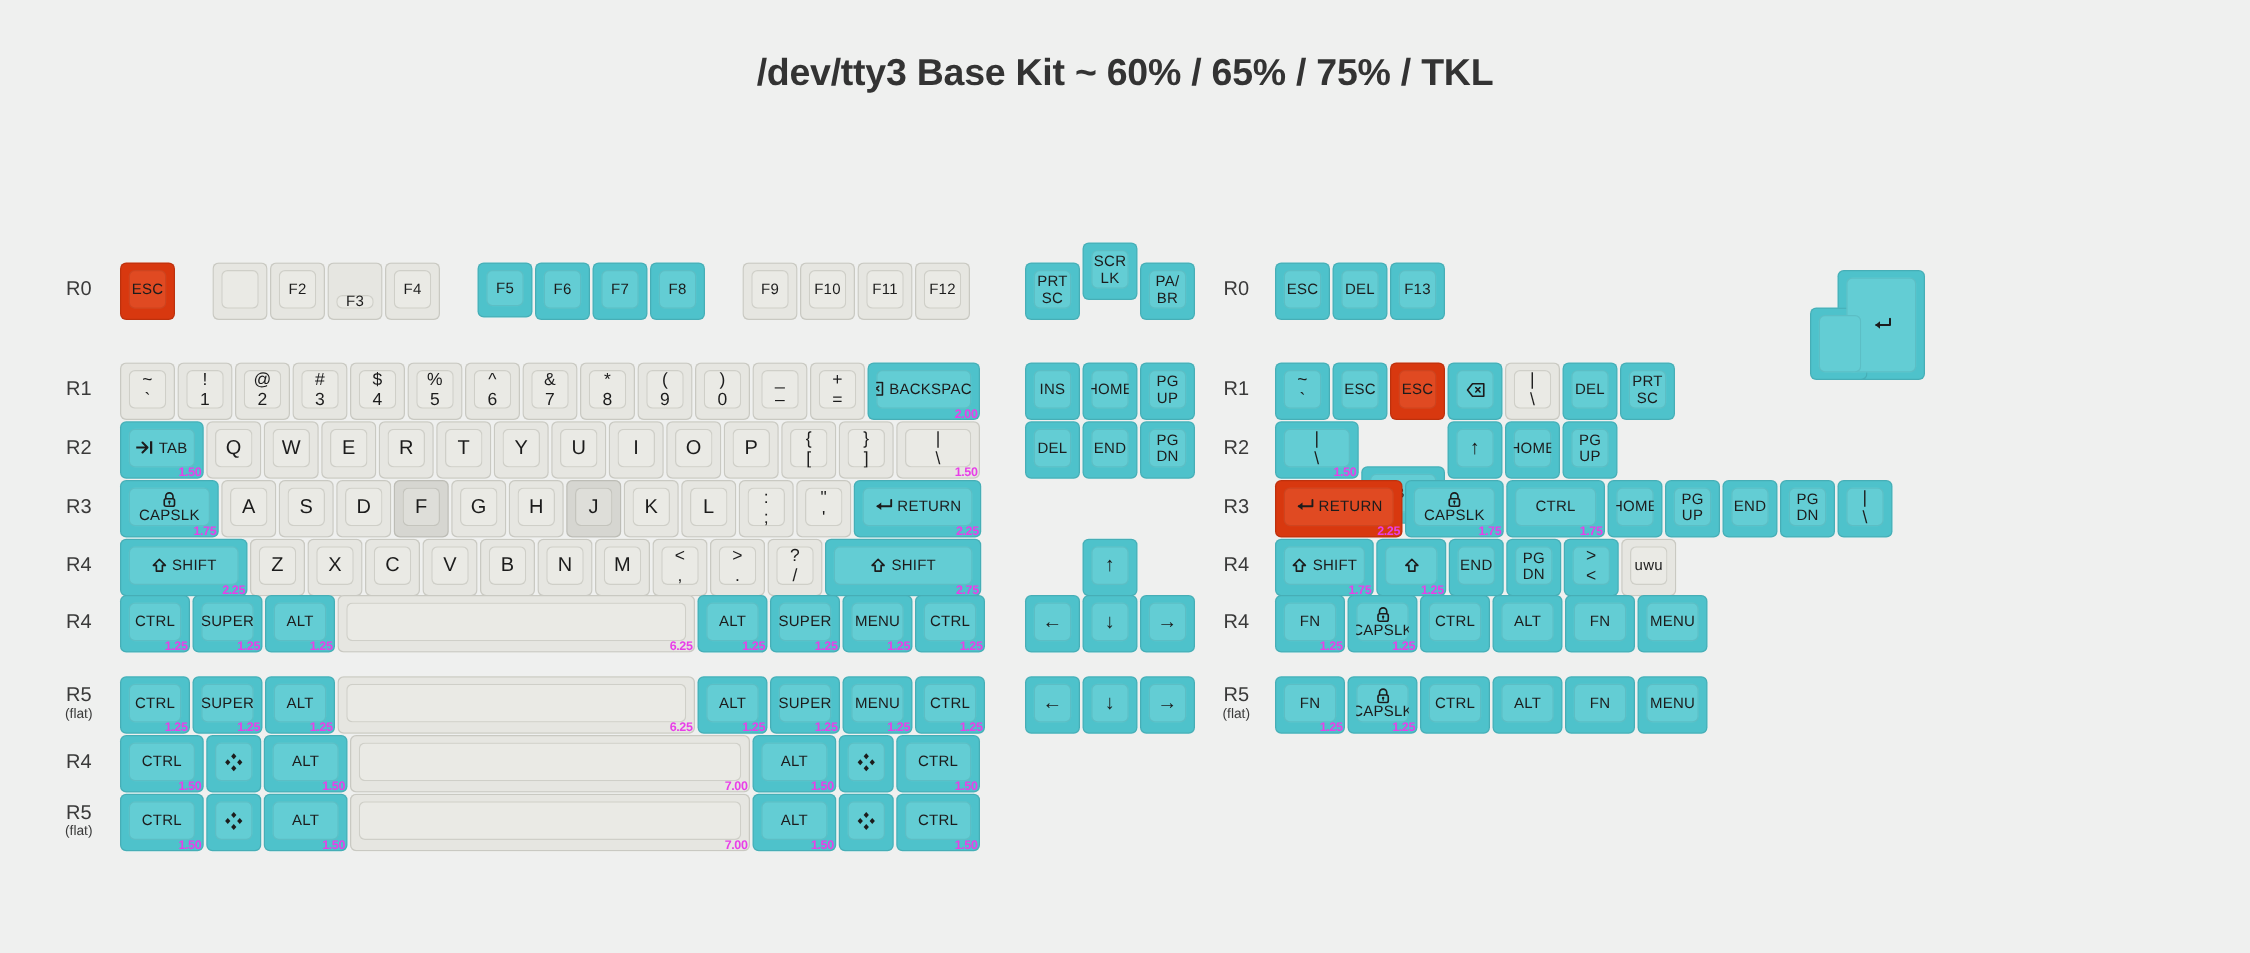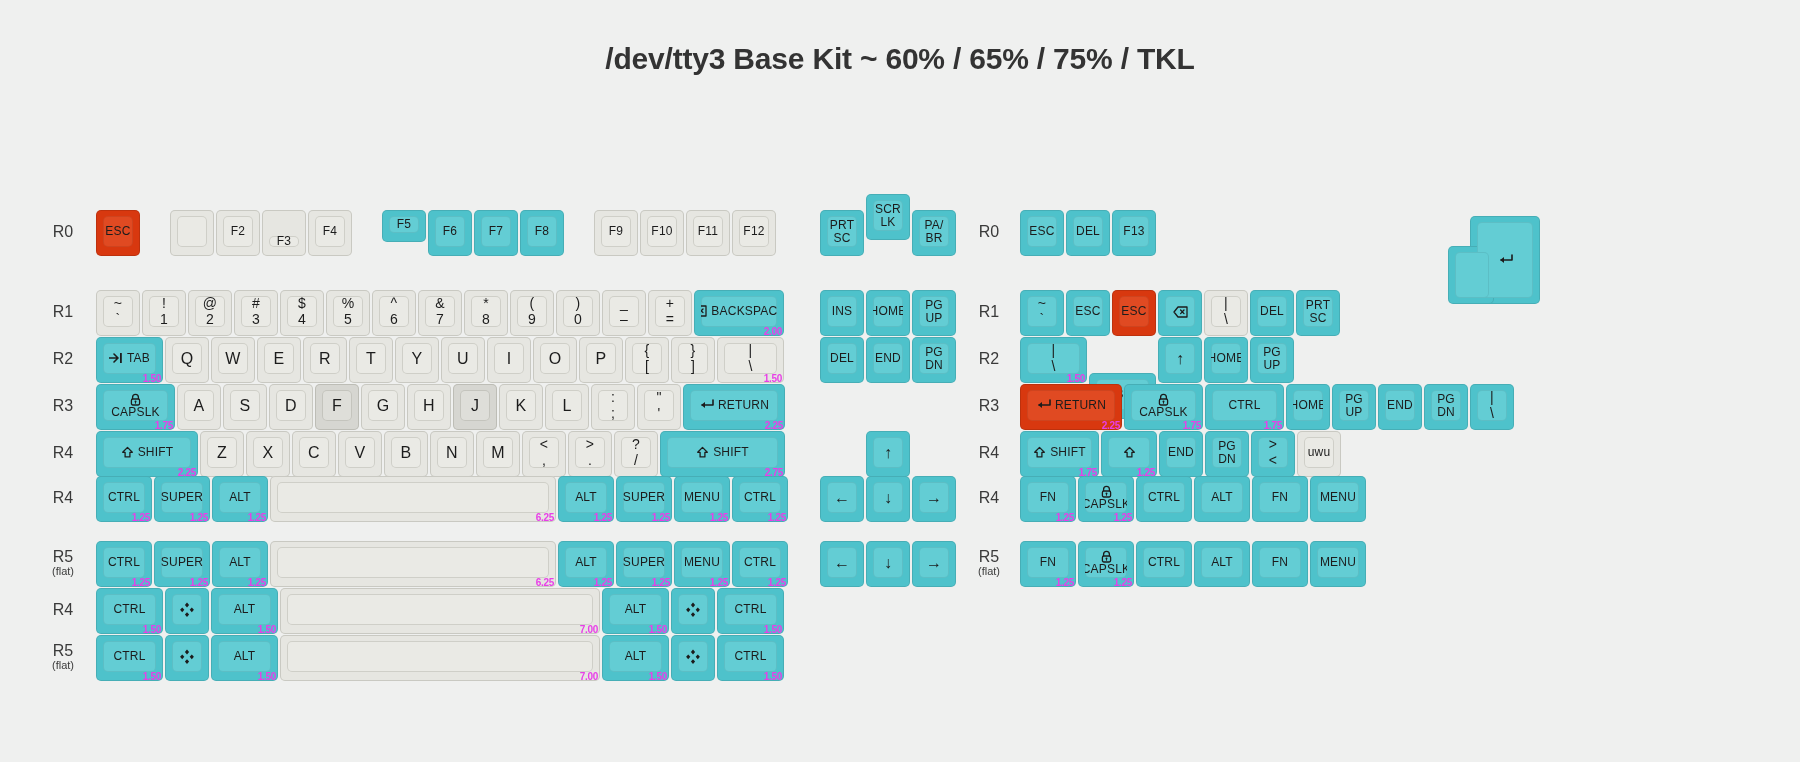--- a/index.html
+++ b/index.html
@@ -113,21 +113,21 @@
         </div>
       </div>
     </div>
     <div class="key c-white" style="left: 308px; top: 134px; width: 44px; height: 46px;">
       <div class="top" style="inset: 6px 7px 9px;">
         <div style="display: flex; align-items: center; gap: 4px; justify-content: center;">
           <div class="legend">F4</div>
         </div>
       </div>
     </div>
-    <div class="key c-teal" style="left: 382px; top: 134px; width: 44px; height: 32px;">
+    <div class="key c-teal" style="left: 382px; top: 134px; width: 44px; height: 44px;">
       <div class="top" style="inset: 6px 7px 9px;">
         <div style="display: flex; align-items: center; gap: 4px; justify-content: center;">
           <div class="legend">F5</div>
         </div>
       </div>
     </div>
     <div class="key c-teal" style="left: 428px; top: 134px; width: 44px; height: 46px;">
       <div class="top" style="inset: 6px 7px 9px;">
         <div style="display: flex; align-items: center; gap: 4px; justify-content: center;">
           <div class="legend">F6</div>

